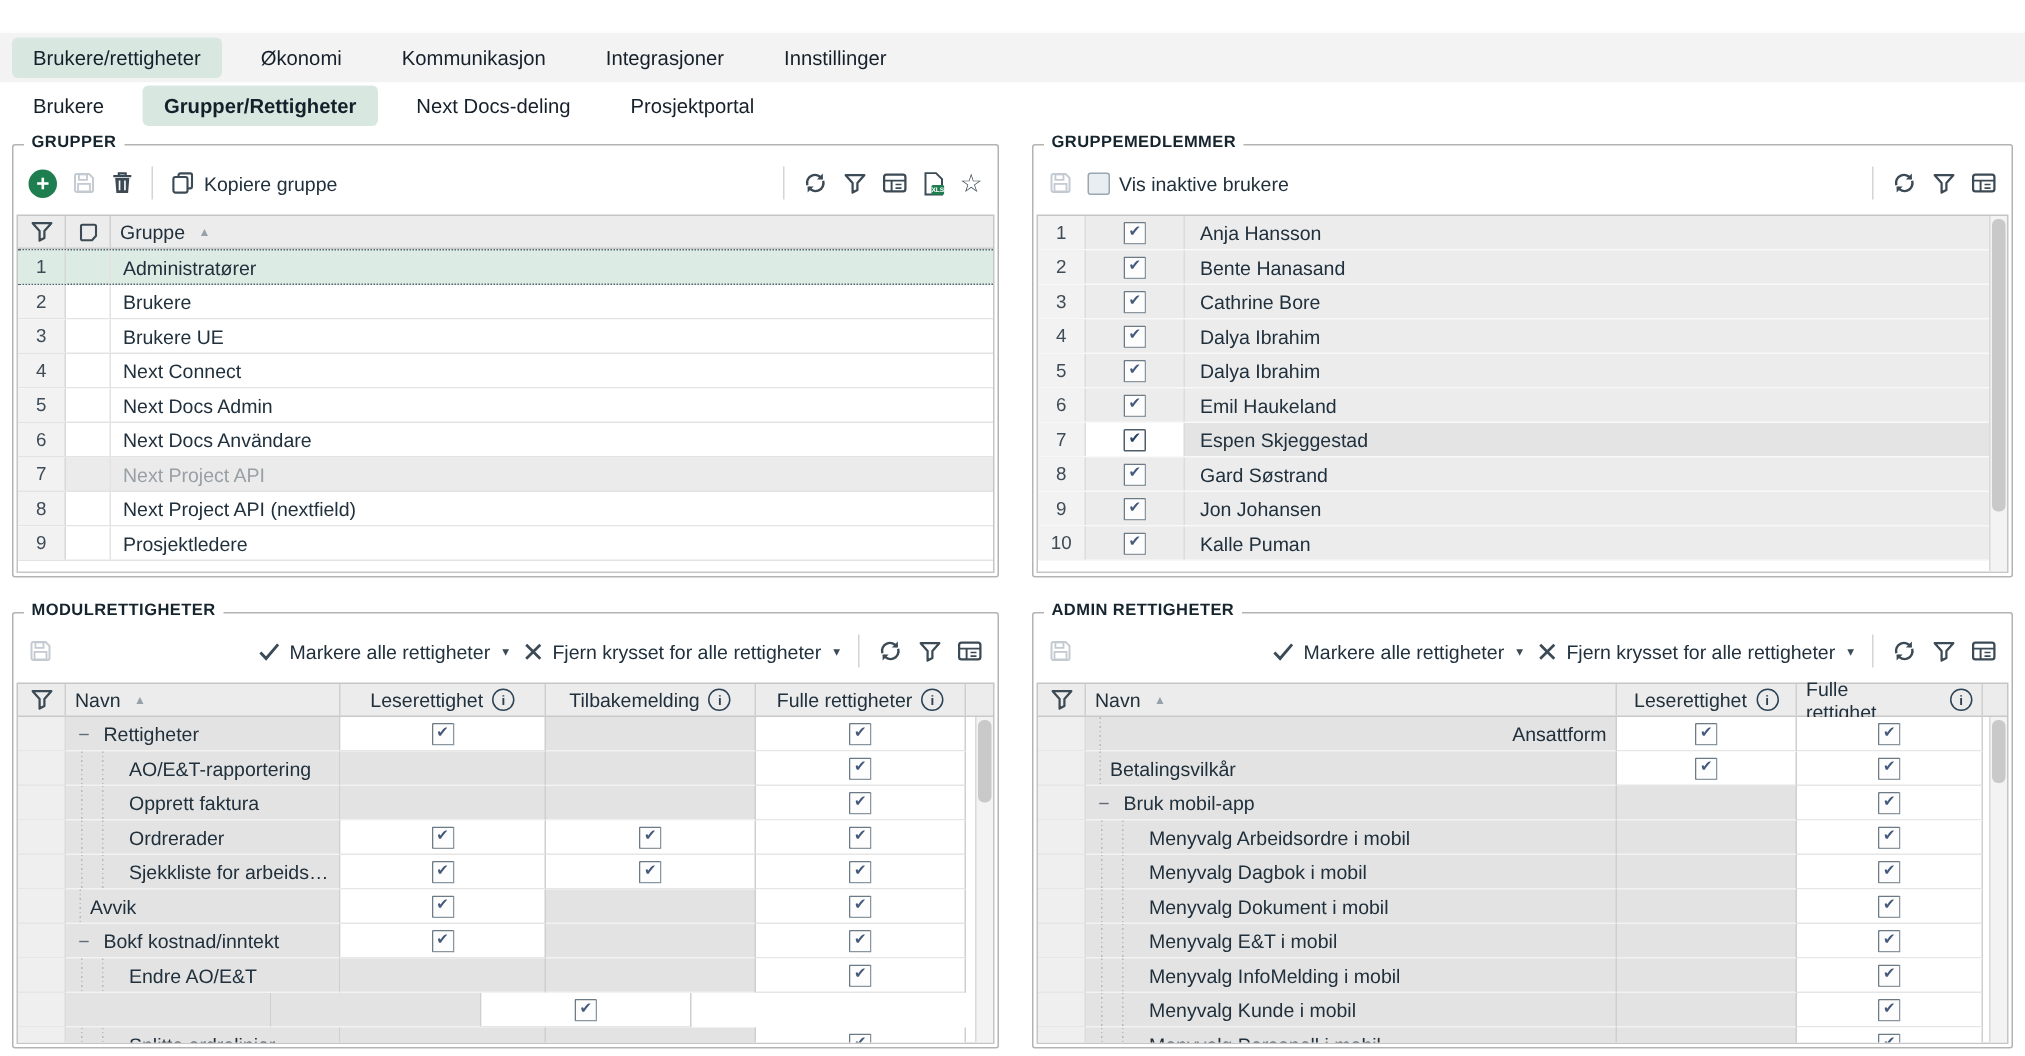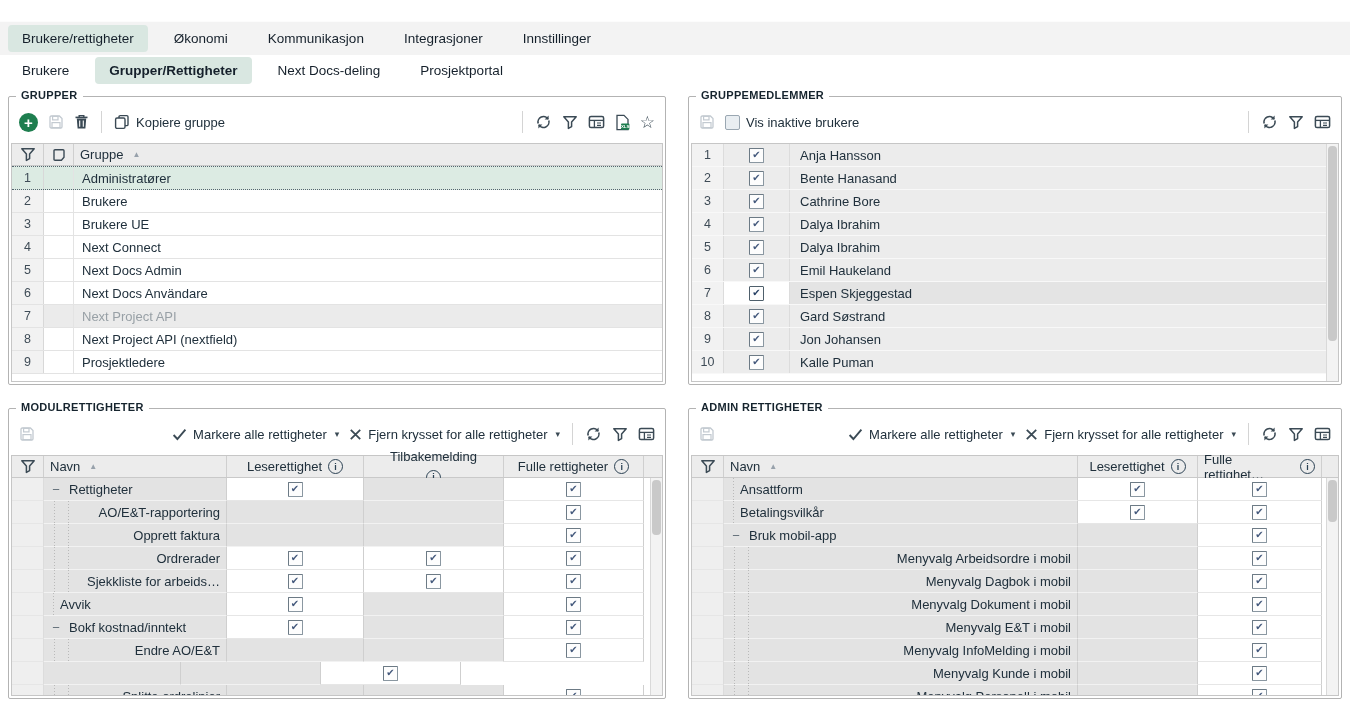--- a/index.html
+++ b/index.html
@@ -76,21 +76,21 @@
 
   
   .r-row{display:flex;height:23px;flex:none;}
   .r-row .rfirst{width:32px;background:#efefef;border-right:1px solid #dcdcdc;border-bottom:1px solid #e6e6e6;}
   .r-row .rname{background:#e3e3e3;border-right:1px solid #cfcfcf;border-bottom:1px solid #f2f2f2;gap:7px;padding:0 6px;}
   .r-row .rck{justify-content:center;border-right:1px solid #cfcfcf;border-bottom:1px solid #e6e6e6;}
   .r-row .rck.on{background:#fff;}
   .r-row .rck.off{background:#e3e3e3;border-bottom:1px solid #f2f2f2;}
   .minus{color:#5f6b76;font-size:13px;width:12px;text-align:center;flex:none;}
   .rname.leaf{padding-left:16px;}
-  .rname.child{padding-left:42px;justify-content:flex-end;}
+  .rname.child{padding-left:42px;}
   .rname.leaf,.rname.child{background-repeat:no-repeat;}
   .rname.leaf{background-image:repeating-linear-gradient(to bottom,#b9b9b9 0 1px,transparent 1px 3px);background-size:1px 100%;background-position:9px 0;}
   .rname.child{background-image:repeating-linear-gradient(to bottom,#b9b9b9 0 1px,transparent 1px 3px),repeating-linear-gradient(to bottom,#b9b9b9 0 1px,transparent 1px 3px);background-size:1px 100%,1px 100%;background-position:10px 0,24px 0;}
 
   .info{width:13px;height:13px;border:1px solid #2c4254;border-radius:50%;font-size:9px;display:inline-flex;align-items:center;justify-content:center;color:#2c4254;font-weight:bold;flex:none;}
 
   svg{display:block;}
 </style>
 </head>
 <body>
@@ -431,21 +431,21 @@
 </span>
           </div>
           <div class="hcell" style="width: 183px;">
             <span>Navn</span>
             <span class="sort">▲</span>
           </div>
           <div class="hcell center" style="width: 137px;">
             <span>Leserettighet</span>
             <span class="info">i</span>
           </div>
-          <div class="hcell center" style="width: 140px; flex-direction: column;">
+          <div class="hcell center" style="width: 140px;">
             <span>Tilbakemelding</span>
             <span class="info">i</span>
           </div>
           <div class="hcell center" style="width: 140px;">
             <span>Fulle rettigheter</span>
             <span class="info">i</span>
           </div>
         </div>
       <div class="tbl-body">
         <div id="modul-body">
@@ -651,21 +651,21 @@
           </div>
           <div class="hcell center" style="width: 124px;">
             <span>Fulle rettighet…</span>
             <span class="info">i</span>
           </div>
         </div>
       <div class="tbl-body">
         <div id="admin-body">
             <div class="r-row">
               <div class="cell rfirst"></div>
-              <div class="cell rname leaf" style="width: 354px;">
+              <div class="cell rname leaf" style="width: 354px; justify-content: flex-end;">
                 <span>Ansattform</span>
               </div>
               <div class="cell rck on" style="width: 120px;">
                 <span class="cb">✔</span>
               </div>
               <div class="cell rck on" style="width: 124px;">
                 <span class="cb">✔</span>
               </div>
             </div>
             <div class="r-row">

